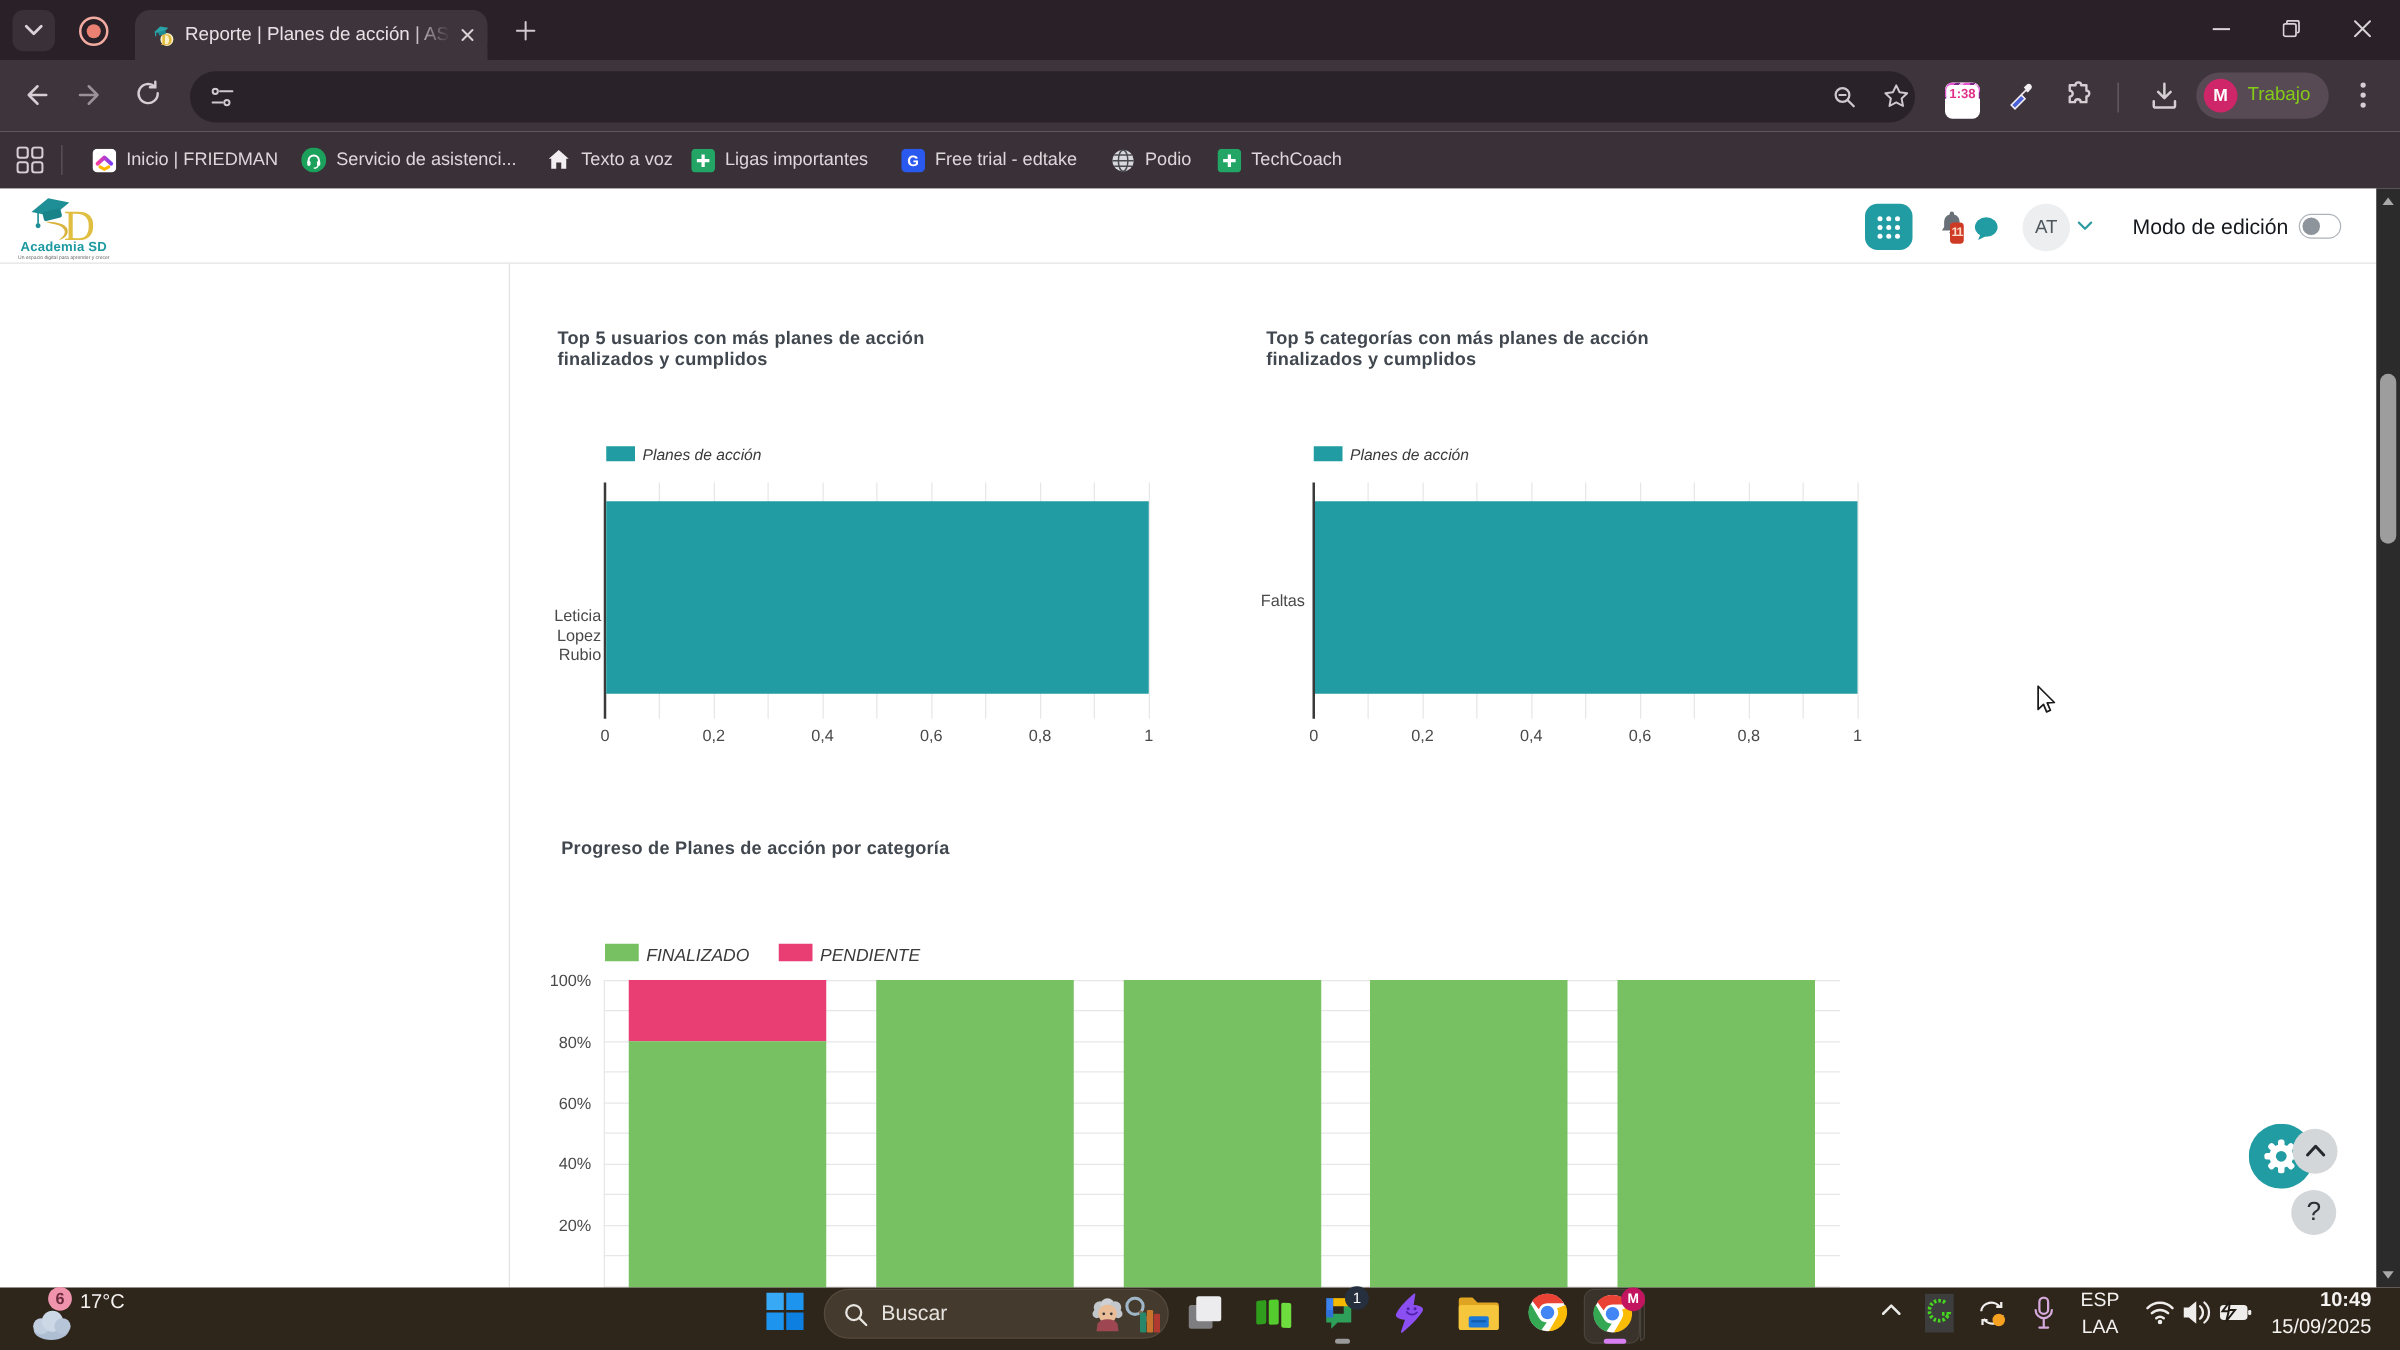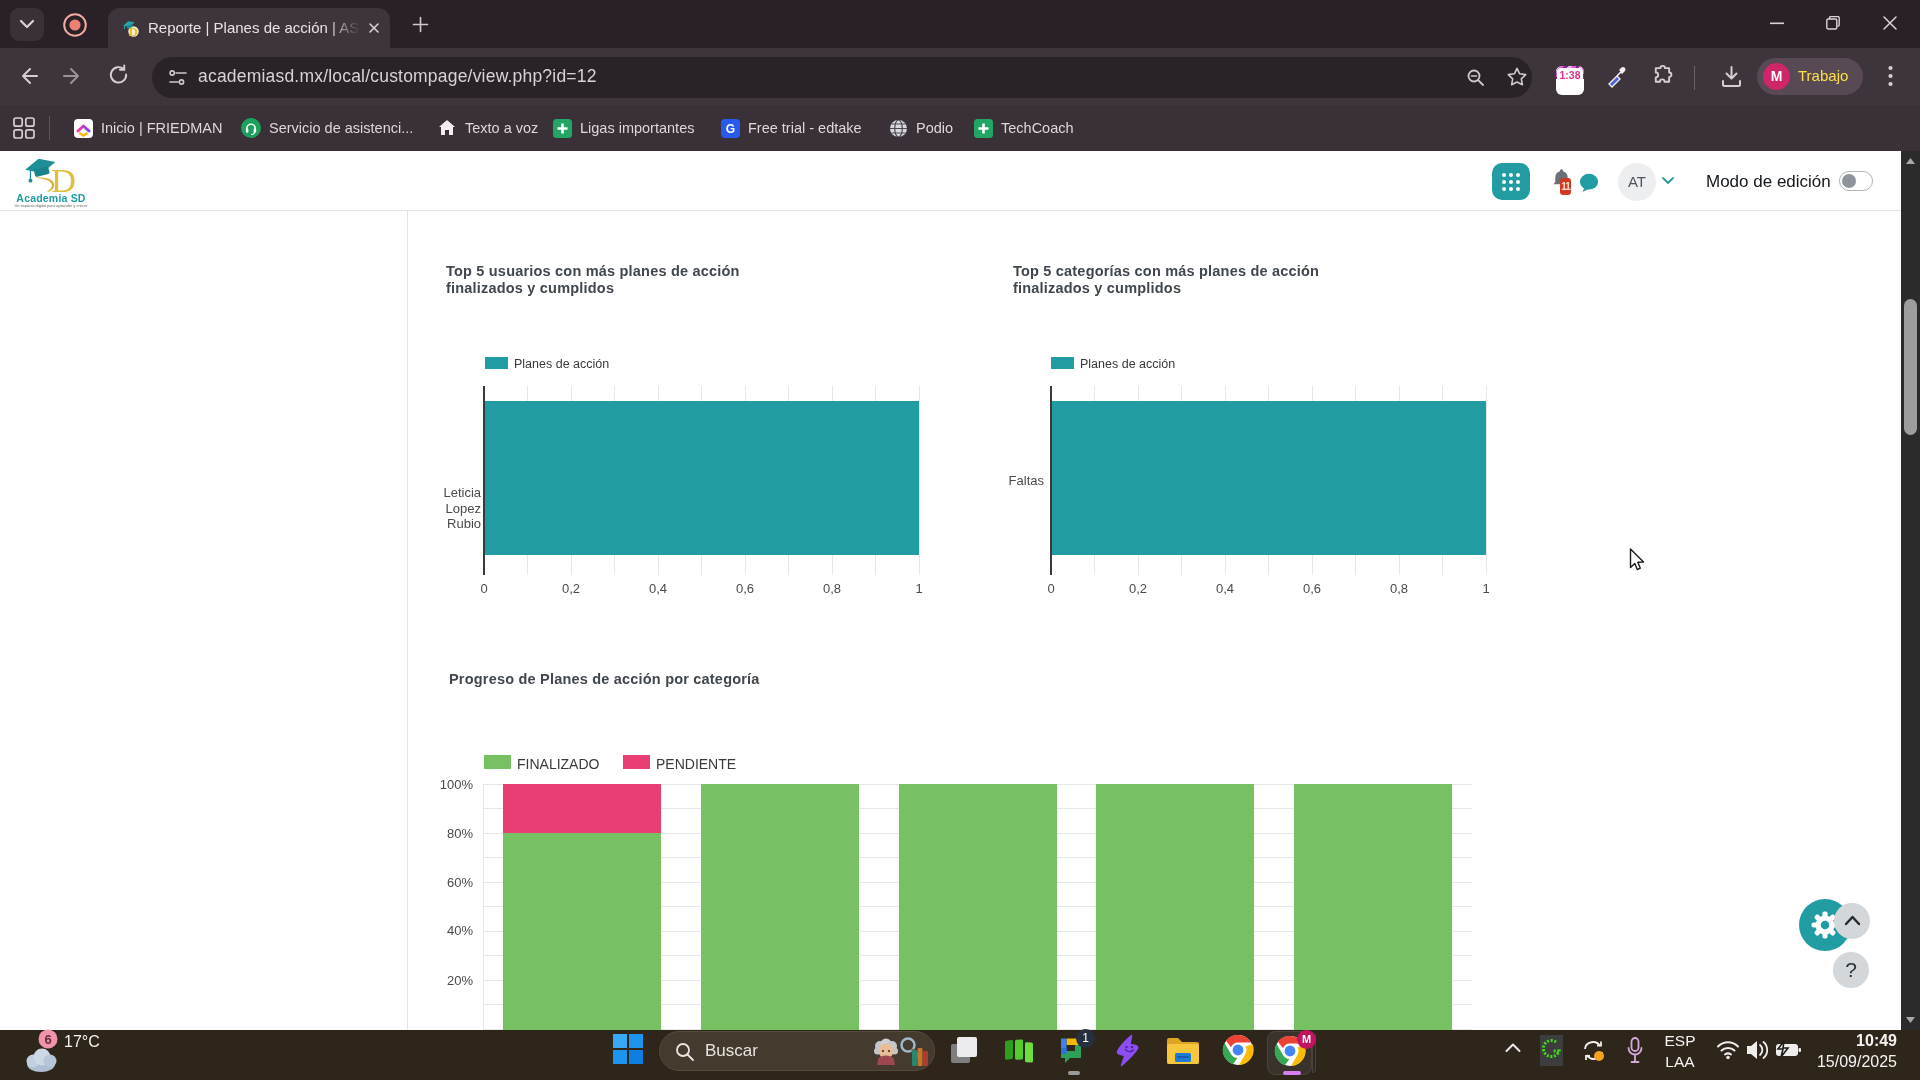--- a/index.html
+++ b/index.html
@@ -22,21 +22,21 @@
 
 #page { position:absolute; left:0; top:151px; width:1901px; height:879px; background:#fff; }
 #pghead { position:absolute; left:0; top:0; width:1901px; height:60px; border-bottom:1px solid #e4e4e4; background:#fff; }
 #vdiv { position:absolute; left:407px; top:60px; width:1px; height:819px; background:#e4e4e4; }
 
 #sbar { position:absolute; left:1901px; top:151px; width:19px; height:879px; background:#2b2b2b; }
 #sthumb { position:absolute; left:3px; top:148px; width:13px; height:136px; background:#9d9d9d; border-radius:7px; }
 
 .ctitle { position:absolute; font-size:14.5px; font-weight:bold; color:#41474e; letter-spacing:0.2px; line-height:17px; }
 .axlab { position:absolute; font-size:13px; color:#4a4a4a; }
-.leglab { position:absolute; font-size:12.5px; color:#3a3a3a; }
+.leglab { position:absolute; font-size:12.5px; color:#3a3a3a;font-style:italic; }
 .gridv { position:absolute; width:1px; background:#e7e7e7; }
 .gridh { position:absolute; height:1px; background:#e7e7e7; }
 
 #taskbar { position:absolute; left:0; top:1030px; width:1920px; height:50px; background:#2e251b; color:#fff; }
 .tbtxt { position:absolute; color:#f5f3f1; font-size:15px; }
 </style>
 </head>
 <body>
 
 <div id="tabstrip">
@@ -95,21 +95,20 @@
       <path d="M20 11 a8 8 0 1 1 -2.5 -5.5 M18 1.5 V6 h-4.5" stroke="#d5cfd3" stroke-width="2" fill="none" stroke-linecap="round"></path>
     </svg>
   <div id="omni">
     <div class="abs" style="left:9px;top:7px;width:32px;height:32px;border-radius:50%;background:#39313800;"></div>
     <svg class="abs" style="left:17px;top:13px" width="18" height="16" viewBox="0 0 18 16">
       <circle cx="3.2" cy="3" r="2.1" fill="none" stroke="#cfc8cd" stroke-width="1.6"></circle>
         <line x1="7" y1="3" x2="17" y2="3" stroke="#cfc8cd" stroke-width="1.6" stroke-linecap="round"></line>
       <circle cx="12.5" cy="12" r="2.1" fill="none" stroke="#cfc8cd" stroke-width="1.6"></circle>
         <line x1="1" y1="12" x2="9" y2="12" stroke="#cfc8cd" stroke-width="1.6" stroke-linecap="round"></line>
     </svg>
-    <div class="url">academiasd.mx/local/custompage/view.php?id=12</div>
     <svg class="abs" style="left:1313px;top:10px" width="21" height="21" viewBox="0 0 21 21">
         <circle cx="9" cy="9" r="5.5" fill="none" stroke="#cfc8cd" stroke-width="1.8"></circle>
         <line x1="13.2" y1="13.2" x2="18" y2="18" stroke="#cfc8cd" stroke-width="1.8" stroke-linecap="round"></line>
         <line x1="6.5" y1="9" x2="11.5" y2="9" stroke="#cfc8cd" stroke-width="1.6" stroke-linecap="round"></line>
       </svg>
     <svg class="abs" style="left:1354px;top:9px" width="22" height="22" viewBox="0 0 24 24">
         <path d="M12 2.5 l2.9 6 6.6 0.9 -4.8 4.6 1.2 6.5 -5.9 -3.1 -5.9 3.1 1.2 -6.5 -4.8 -4.6 6.6 -0.9 z" fill="none" stroke="#cfc8cd" stroke-width="1.7" stroke-linejoin="round"></path>
       </svg>
   </div>
 
@@ -129,21 +128,21 @@
     </svg>
   <div class="abs" style="left:1694px;top:18px;width:1px;height:24px;background:#6a6168;"></div>
 
   <svg class="abs" style="left:1719px;top:16px" width="25" height="25" viewBox="0 0 25 25">
       <path d="M12.5 3 v11 M7.5 9.5 l5 5 5 -5" stroke="#d5cfd3" stroke-width="2" fill="none" stroke-linecap="round" stroke-linejoin="round"></path>
       <path d="M4 17 v3.5 a1.5 1.5 0 0 0 1.5 1.5 h14 a1.5 1.5 0 0 0 1.5 -1.5 V17" stroke="#d5cfd3" stroke-width="2" fill="none" stroke-linecap="round"></path>
     </svg>
 
   <div class="abs" style="left:1757px;top:10px;width:106px;height:37px;background:#584a55;border-radius:19px;">
     <div class="abs" style="left:6px;top:5px;width:27px;height:27px;border-radius:50%;background:#cf2569;color:#fff;font-size:14px;font-weight:bold;text-align:center;line-height:27px;">M</div>
-    <div class="abs" style="left:41px;top:9px;color:#fde047;font-size:15px;">Trabajo</div>
+    <div class="abs" style="left:41px;top:9px;color:#84cc16;font-size:15px;">Trabajo</div>
   </div>
   <svg class="abs" style="left:1888px;top:17px" width="5" height="22" viewBox="0 0 5 22">
       <circle cx="2.5" cy="3" r="2.1" fill="#d5cfd3"></circle>
       <circle cx="2.5" cy="11" r="2.1" fill="#d5cfd3"></circle>
       <circle cx="2.5" cy="19" r="2.1" fill="#d5cfd3"></circle>
     </svg>
 </div>
 
 <div id="bookbar">
   <svg class="abs" style="left:13px;top:12px" width="22" height="22" viewBox="0 0 22 22">

